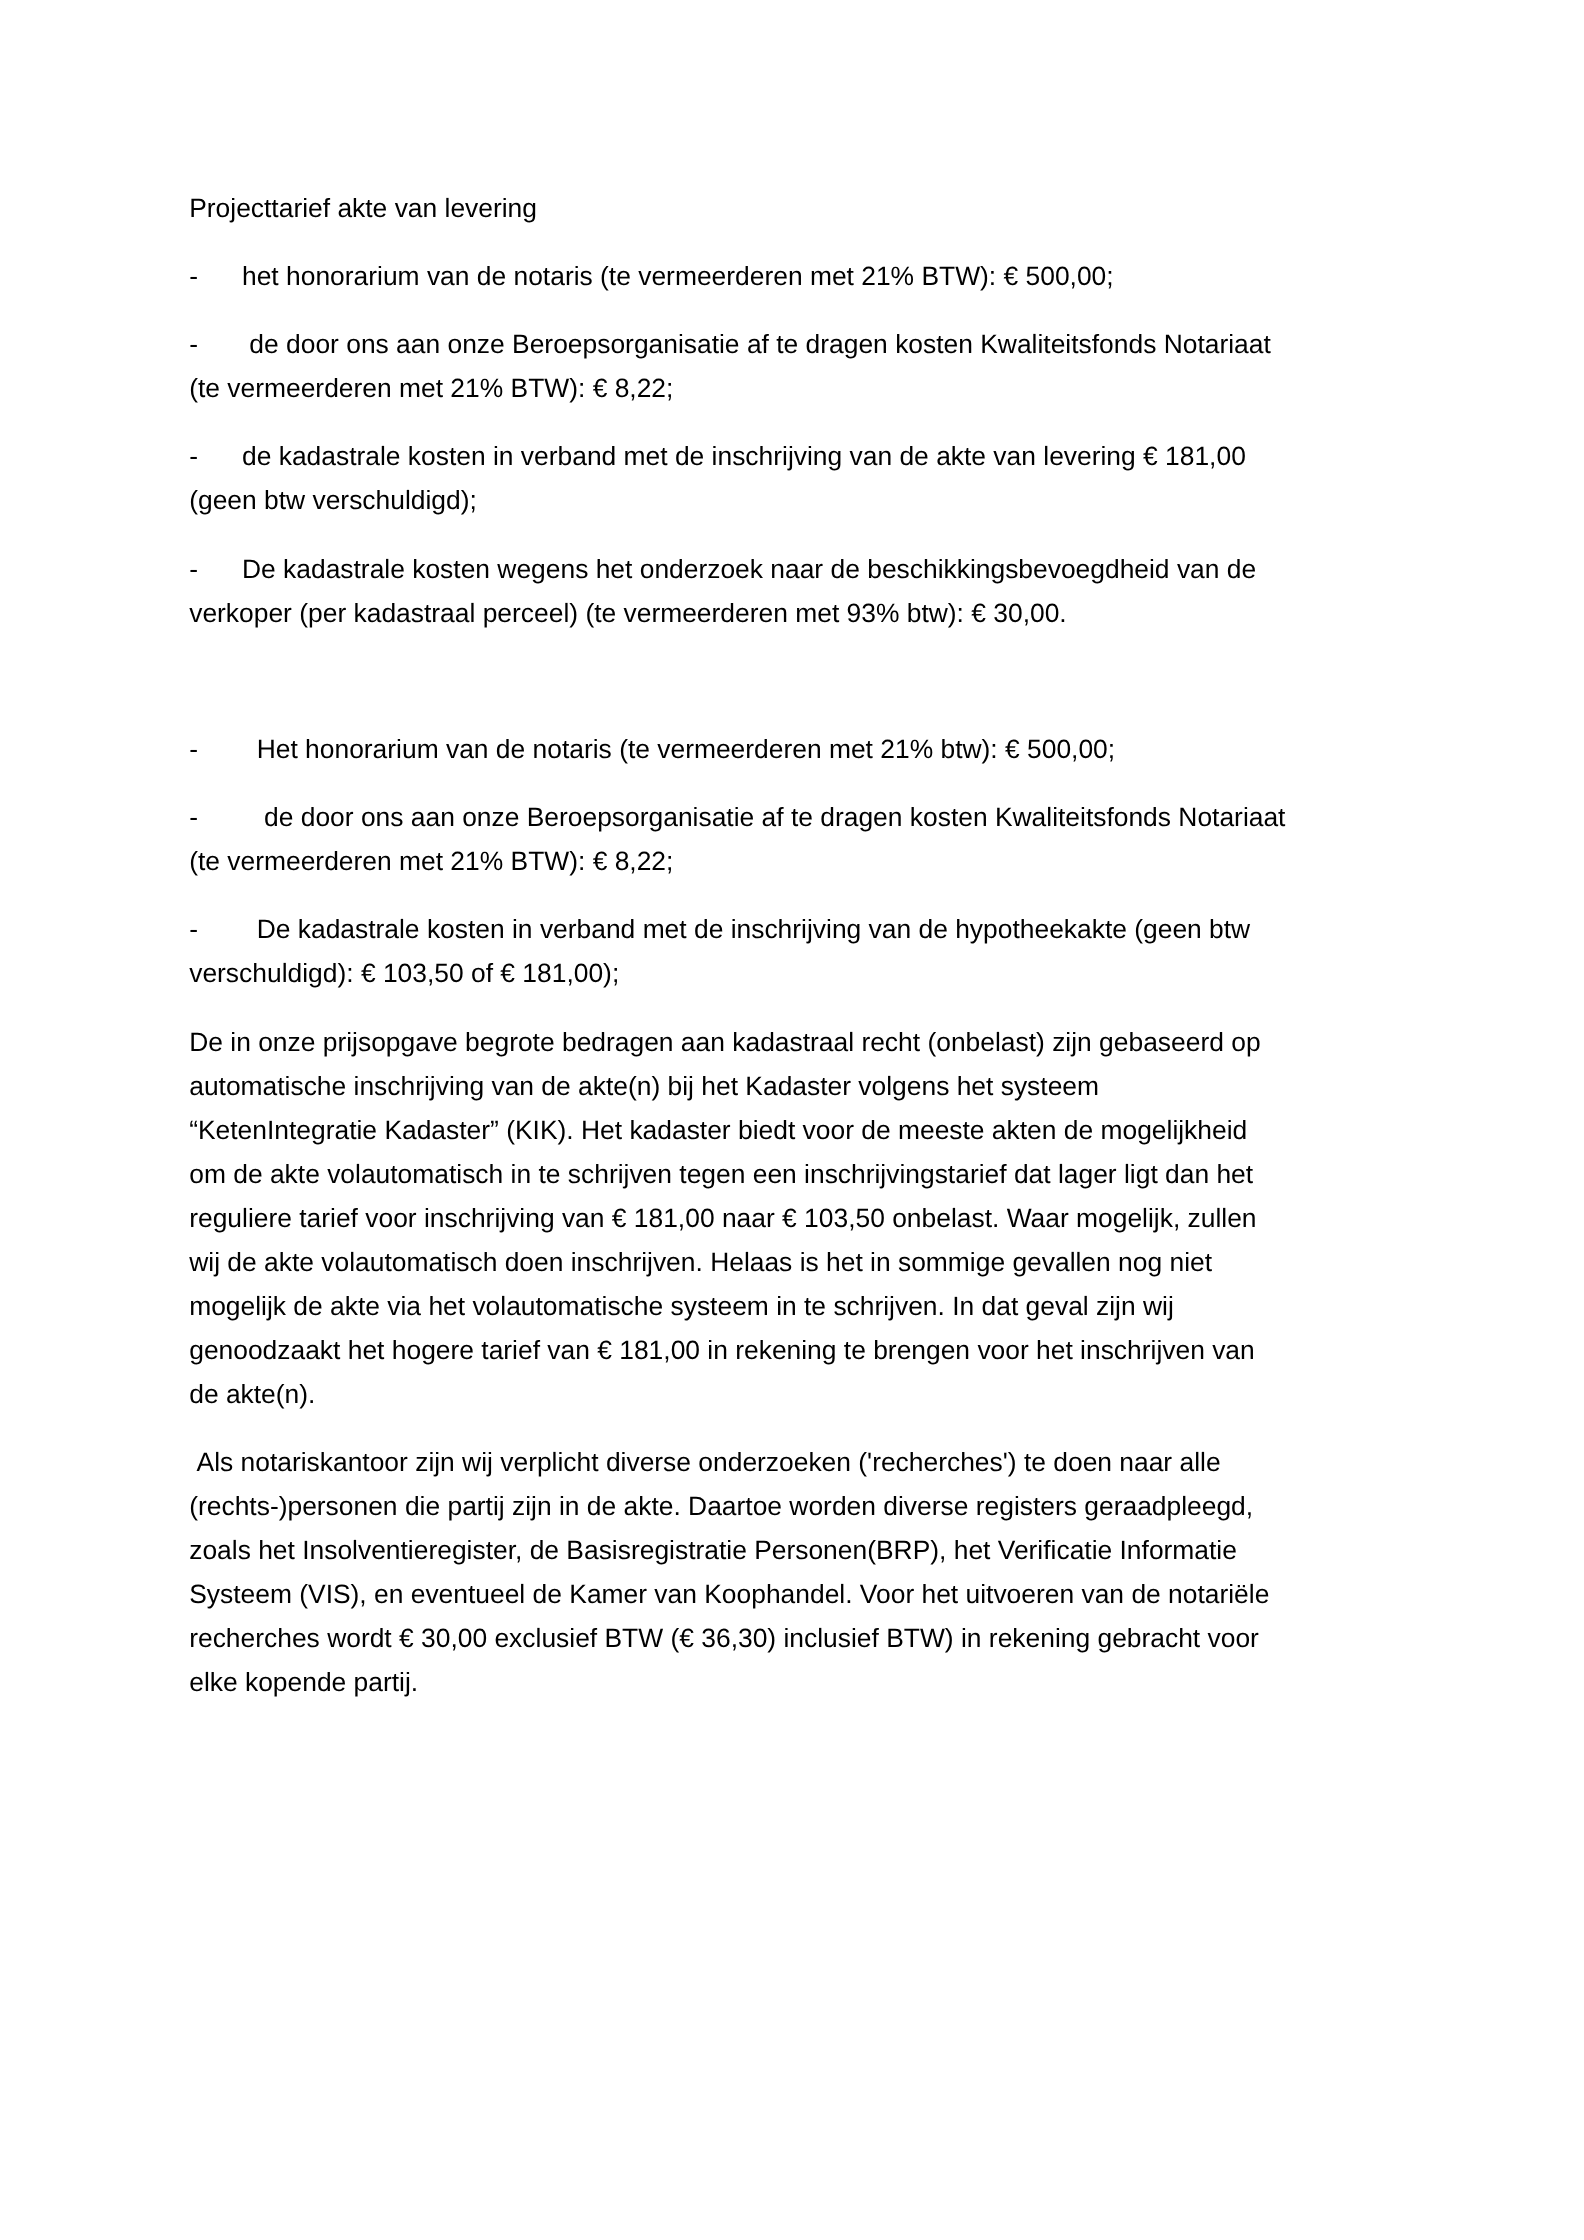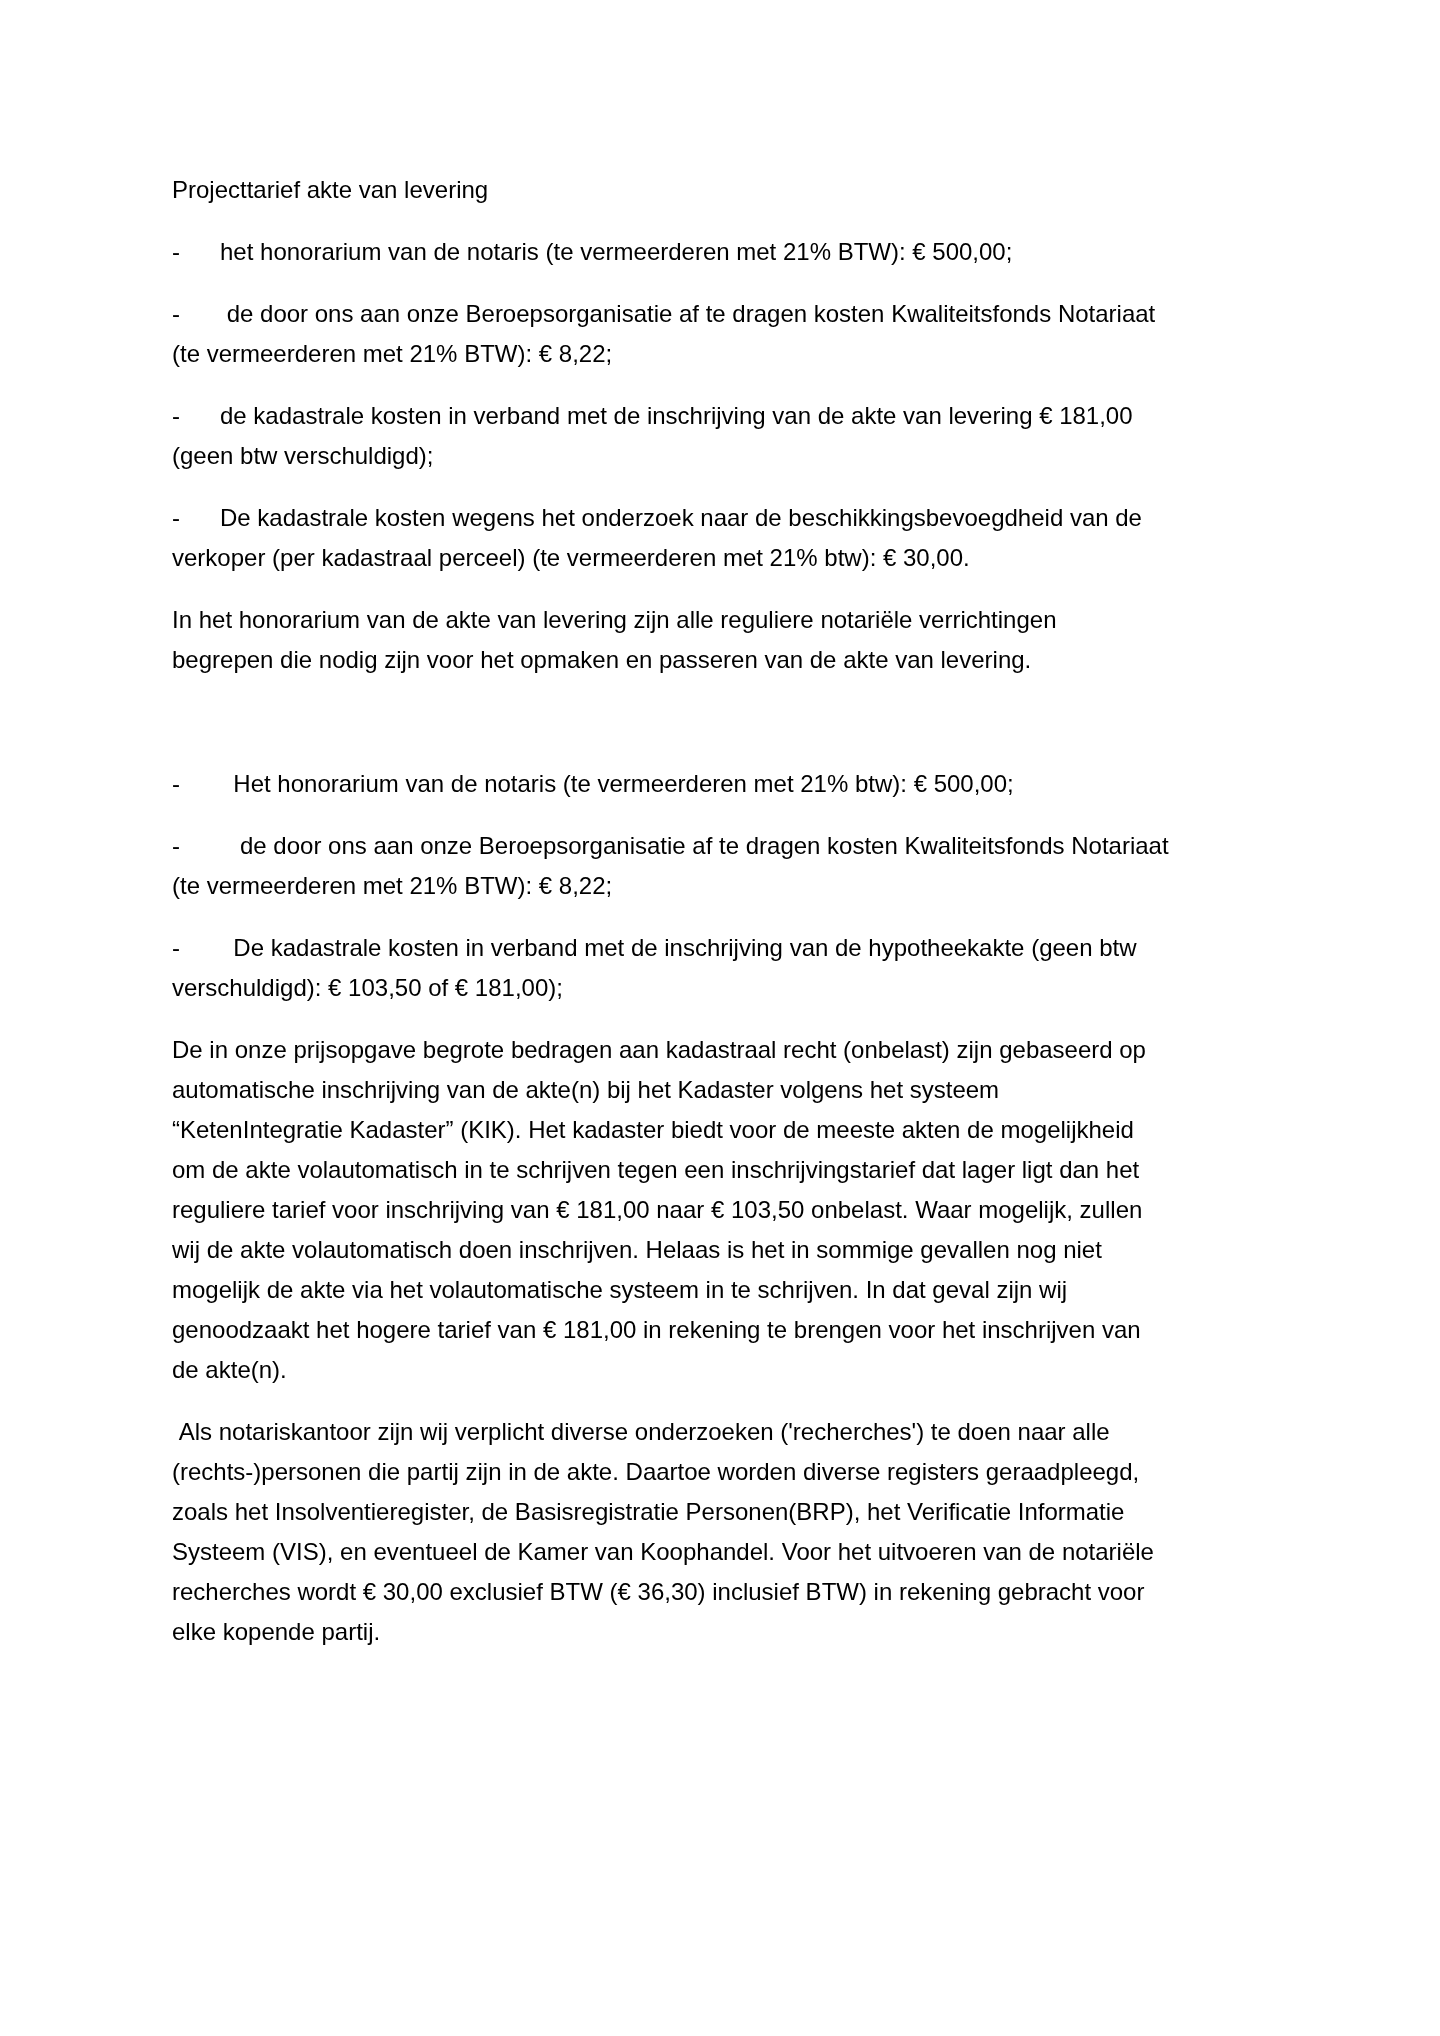--- a/index.html
+++ b/index.html
@@ -34,23 +34,21 @@
 <body>
 
 <div class="doc-page">
   <p class="para">Projecttarief akte van levering</p>
   <p class="para">-      het honorarium van de notaris (te vermeerderen met 21% BTW): € 500,00;</p>
   <p class="para">-       de door ons aan onze Beroepsorganisatie af te dragen kosten Kwaliteitsfonds Notariaat
 (te vermeerderen met 21% BTW): € 8,22;</p>
   <p class="para">-      de kadastrale kosten in verband met de inschrijving van de akte van levering € 181,00
 (geen btw verschuldigd);</p>
   <p class="para">-      De kadastrale kosten wegens het onderzoek naar de beschikkingsbevoegdheid van de
-verkoper (per kadastraal perceel) (te vermeerderen met 21% btw): € 30,00.</p>
-  <p class="para">In het honorarium van de akte van levering zijn alle reguliere notariële verrichtingen
-begrepen die nodig zijn voor het opmaken en passeren van de akte van levering.</p>
+verkoper (per kadastraal perceel) (te vermeerderen met 93% btw): € 30,00.</p>
   <p class="para"></p>
   <p class="para">-        Het honorarium van de notaris (te vermeerderen met 21% btw): € 500,00;</p>
   <p class="para">-         de door ons aan onze Beroepsorganisatie af te dragen kosten Kwaliteitsfonds Notariaat
 (te vermeerderen met 21% BTW): € 8,22;</p>
   <p class="para">-        De kadastrale kosten in verband met de inschrijving van de hypotheekakte (geen btw
 verschuldigd): € 103,50 of € 181,00);</p>
   <p class="para">De in onze prijsopgave begrote bedragen aan kadastraal recht (onbelast) zijn gebaseerd op
 automatische inschrijving van de akte(n) bij het Kadaster volgens het systeem
 “KetenIntegratie Kadaster” (KIK). Het kadaster biedt voor de meeste akten de mogelijkheid
 om de akte volautomatisch in te schrijven tegen een inschrijvingstarief dat lager ligt dan het

